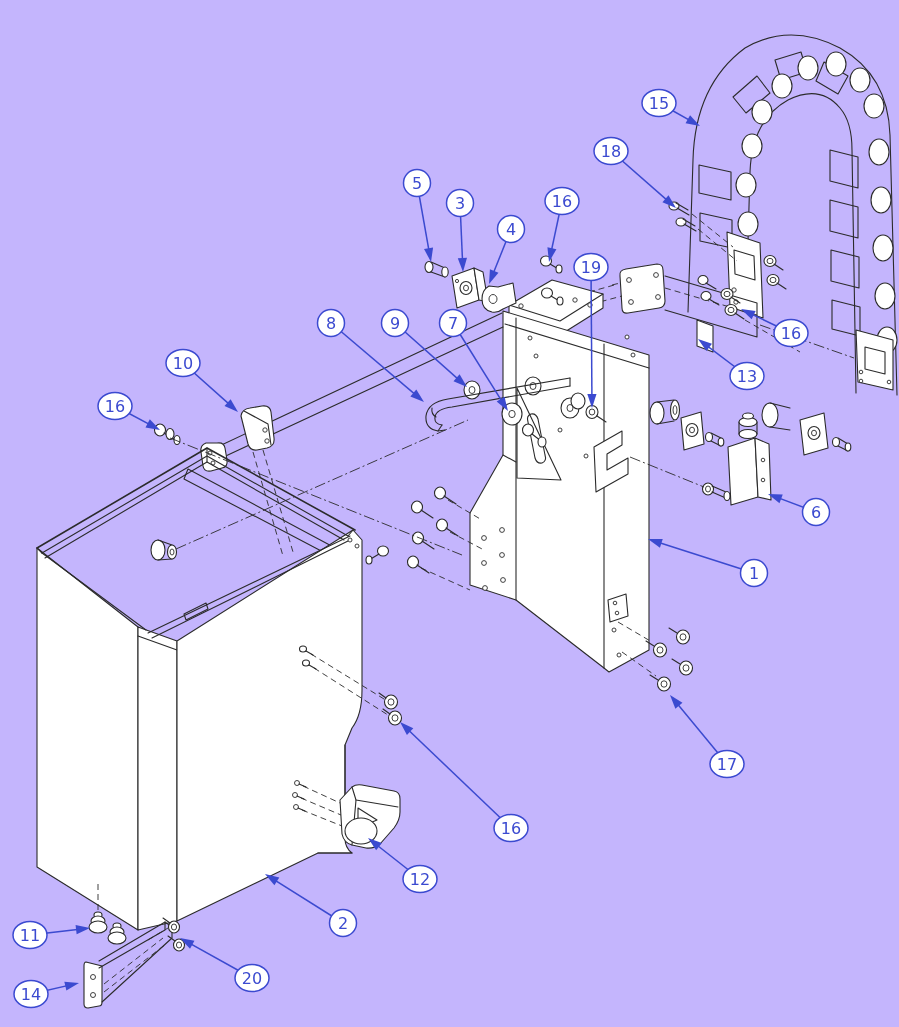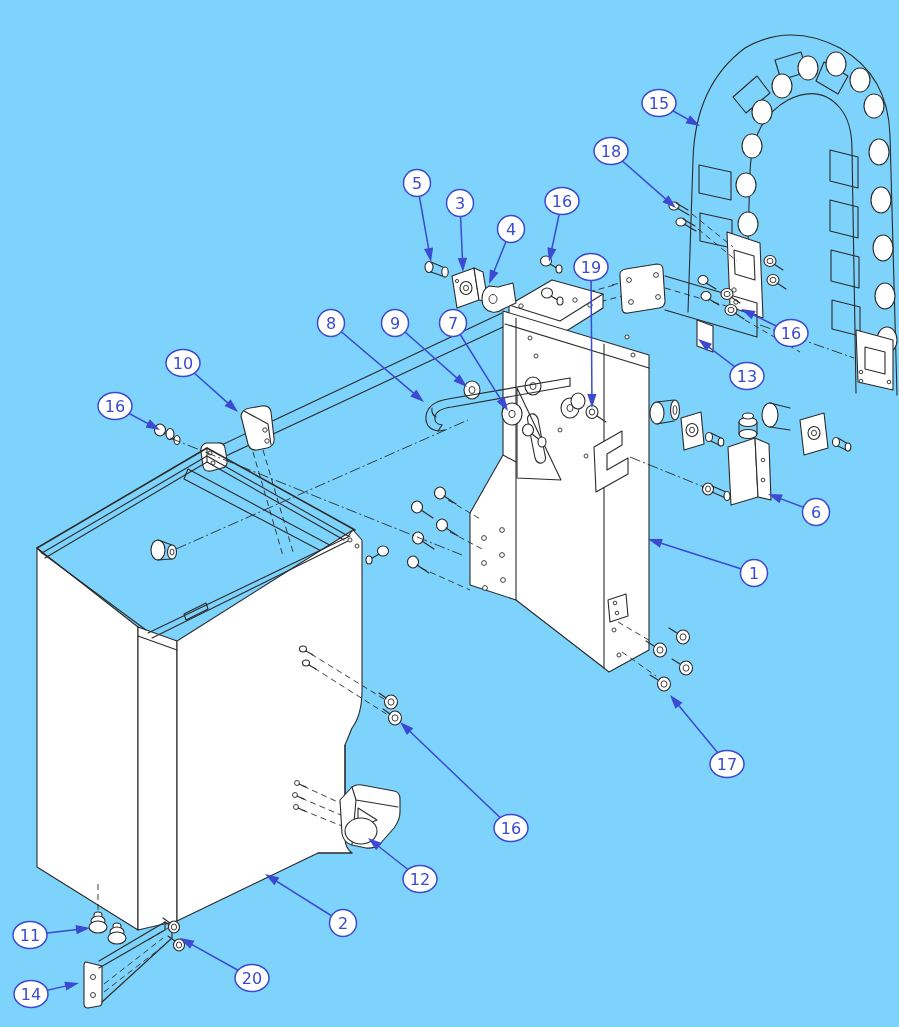--- a/index.html
+++ b/index.html
@@ -1,16 +1,16 @@
 <!DOCTYPE html>
 <html><head>
 <meta charset="utf-8">
 <style>
   html,body{margin:0;padding:0;background:#ffffff;}
-  #stage{position:relative;width:899px;height:1027px;background:#7dd3fc;overflow:hidden;
+  #stage{position:relative;width:899px;height:1027px;background:#c4b5fd;overflow:hidden;
          font-family:"DejaVu Sans","Liberation Sans",sans-serif;}
   svg{display:block}
   .part{stroke:#2b2b2b;stroke-width:1.1;fill:none;stroke-linejoin:round;stroke-linecap:round;}
   .partw{stroke:#2b2b2b;stroke-width:1.1;fill:#ffffff;stroke-linejoin:round;}
   .thick{stroke-width:1.6;}
   .dash{stroke:#2b2b2b;stroke-width:0.9;fill:none;stroke-dasharray:6 4;}
   .dashdot{stroke:#2b2b2b;stroke-width:0.9;fill:none;stroke-dasharray:11 3 2 3;}
   .hole{stroke:#2b2b2b;stroke-width:0.9;fill:#fff;}
   .callout-leader{stroke-width:1.5;fill:none;}
   .callout-balloon{fill:#ffffff;stroke-width:1.5;}

